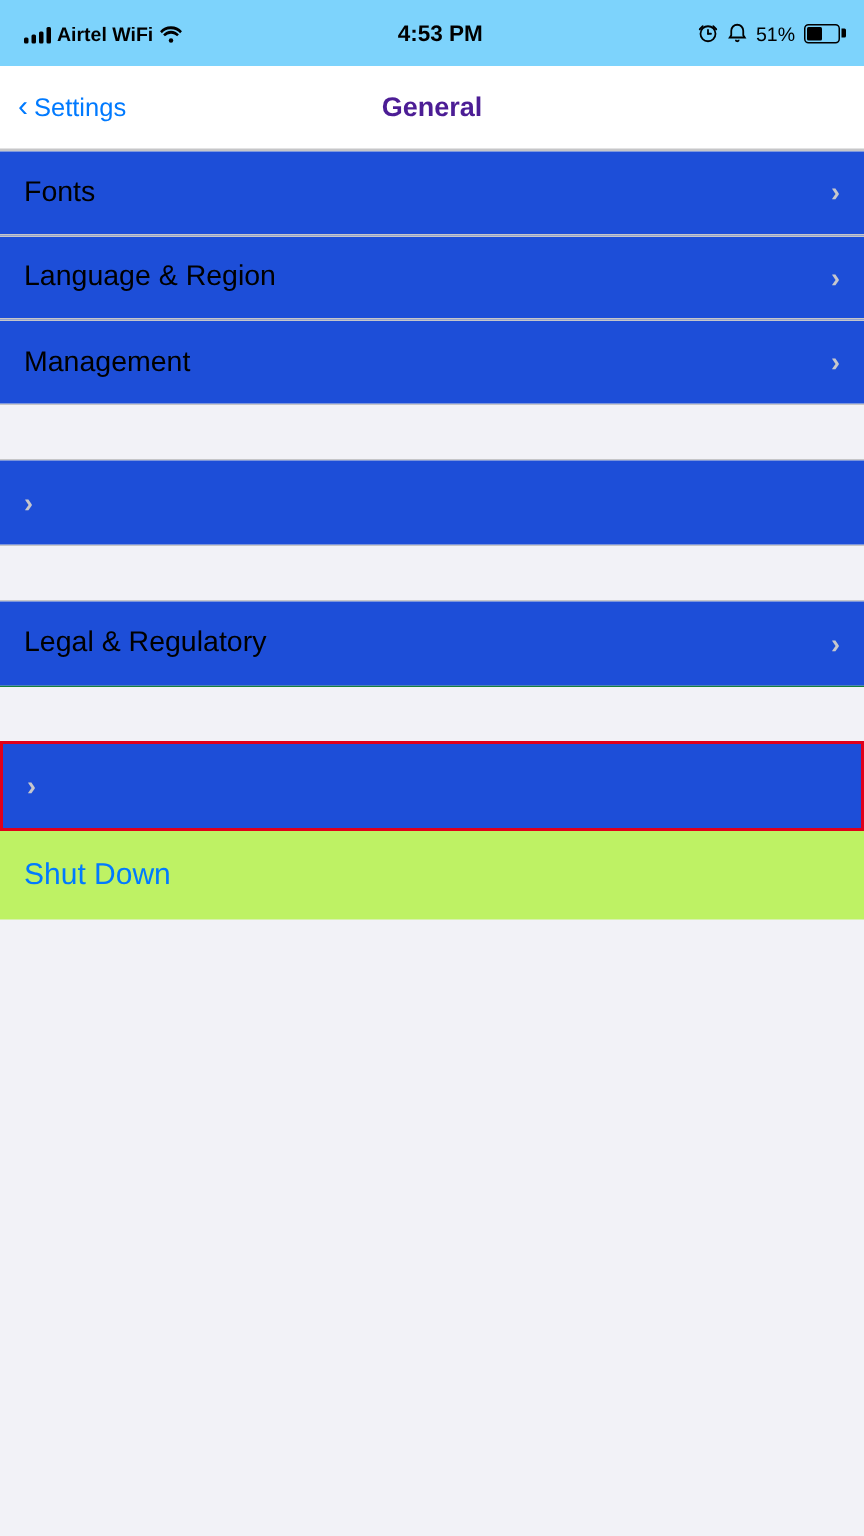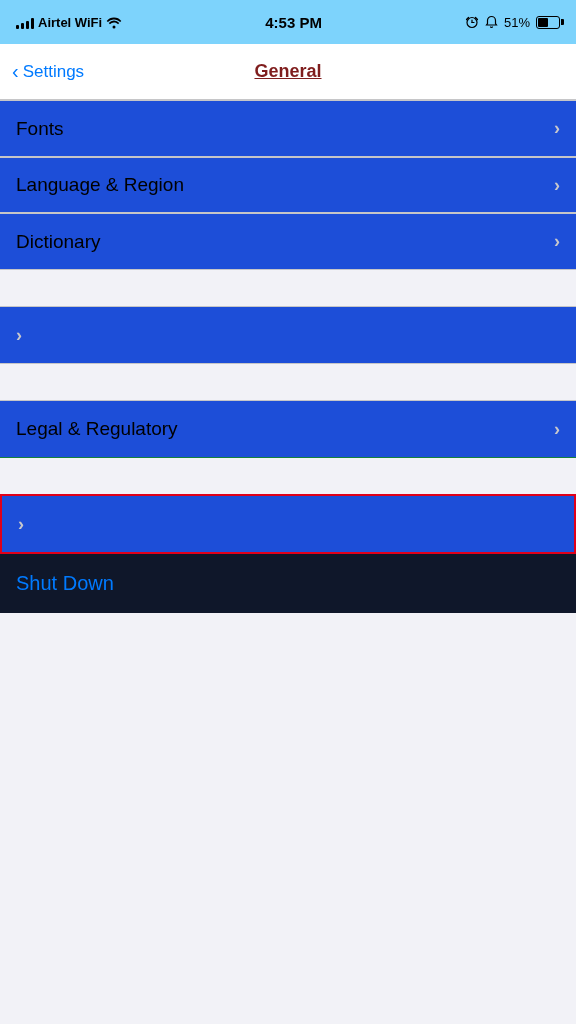--- a/index.html
+++ b/index.html
@@ -121,22 +121,21 @@
 
     .nav-back-chevron {
       font-size: 20px;
       line-height: 1;
       margin-top: -1px;
     }
 
     .nav-title {
       font-size: 18px;
       font-weight: 700;
-      color: #7f1d1d;
-      text-decoration: underline;
+      color: #4c1d95;
     }
 
     
     .content {
       padding-top: 0;
     }
 
     
     .section-group {
       background: #ffffff;
@@ -170,21 +169,21 @@
     }
 
     .chevron-right {
       color: #c7c7cc;
       font-size: 18px;
       font-weight: 600;
     }
 
     
     .shut-down-section {
-      background: #0f172a;
+      background: #bef264;
       padding: 18px 16px;
       margin-top: 0;
     }
 
     .shut-down-btn {
       font-size: 20px;
       color: #007aff;
       font-weight: 400;
       background: none;
       border: none;
@@ -252,21 +251,21 @@
   <div class="section-group group-1" style="border-top:1px solid #c6c6c8; border-bottom:1px solid #c6c6c8;">
     <div class="list-item">
       <span class="list-item-label">Fonts</span>
       <span class="chevron-right">›</span>
     </div>
     <div class="list-item" style="border-top:1px solid #c6c6c8;align-items:center;">
       <span class="list-item-label">Language &amp; Region</span>
       <span class="chevron-right">›</span>
     </div>
     <div class="list-item" style="border-top:1px solid #c6c6c8;">
-      <span class="list-item-label">Dictionary</span>
+      <span class="list-item-label">Management</span>
       <span class="chevron-right">›</span>
     </div>
   </div>
 
   <div class="section-separator"></div>
 
   <div class="section-group" style="border-top:1px solid #c6c6c8; border-bottom:1px solid #c6c6c8;">
     <div class="list-item">
       <span class="chevron-right">›</span>
     </div>

